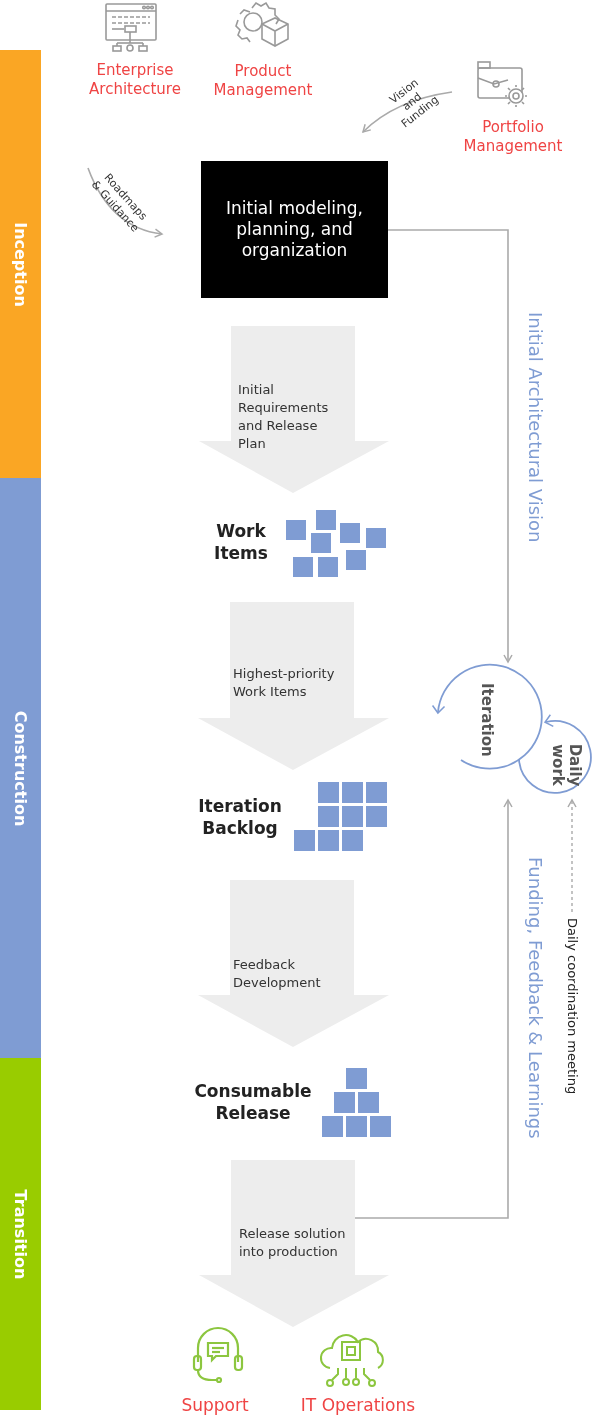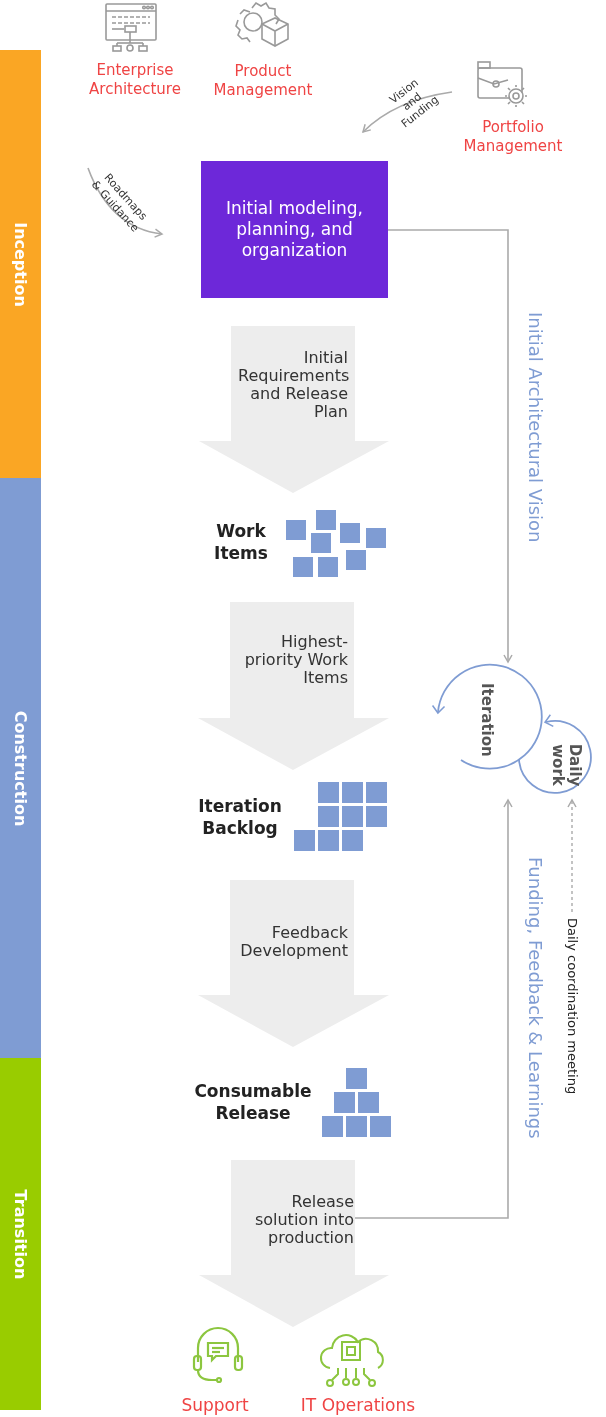--- a/index.html
+++ b/index.html
@@ -2,23 +2,23 @@
 <html><head>
 <meta charset="utf-8">
 <style>
   html, body { margin:0; padding:0; background:#ffffff; }
   body { width:606px; height:1417px; position:relative; overflow:hidden;
          font-family:"DejaVu Sans", sans-serif; color:#222; }
   .abs { position:absolute; }
   .phase { position:absolute; left:0; width:41px; display:flex; align-items:center; justify-content:center; }
   .phase span { transform:rotate(90deg); white-space:nowrap; color:#fff; font-weight:bold; font-size:16px; }
   .stake-label { position:absolute; text-align:center; font-size:15px; line-height:19px; color:#ef4444; }
-  .box-orange { position:absolute; left:201px; top:161px; width:187px; height:137px; background:#6d28d9;
+  .box-orange { position:absolute; left:201px; top:161px; width:187px; height:137px; background:#000000;
                 color:#fff; font-size:17px; line-height:21px; display:flex; align-items:center; justify-content:center; text-align:center; }
-  .arrow-text { position:absolute; text-align:right; font-size:16px; line-height:18px; color:#333; width:120px; }
+  .arrow-text { position:absolute; text-align:left; font-size:13px; line-height:18px; color:#333; width:120px;margin-top:32px; }
   .item-label { position:absolute; text-align:center; font-size:17px; line-height:22px; color:#222;font-weight:bold; }
   .vtext { position:absolute; white-space:nowrap; transform-origin:left top; transform:rotate(90deg); }
   svg { position:absolute; left:0; top:0; }
 </style>
 </head>
 <body>
 
 <div class="phase" style="top:50px;height:428px;background:#FAA624;">
   <span>Inception</span>
 </div>

